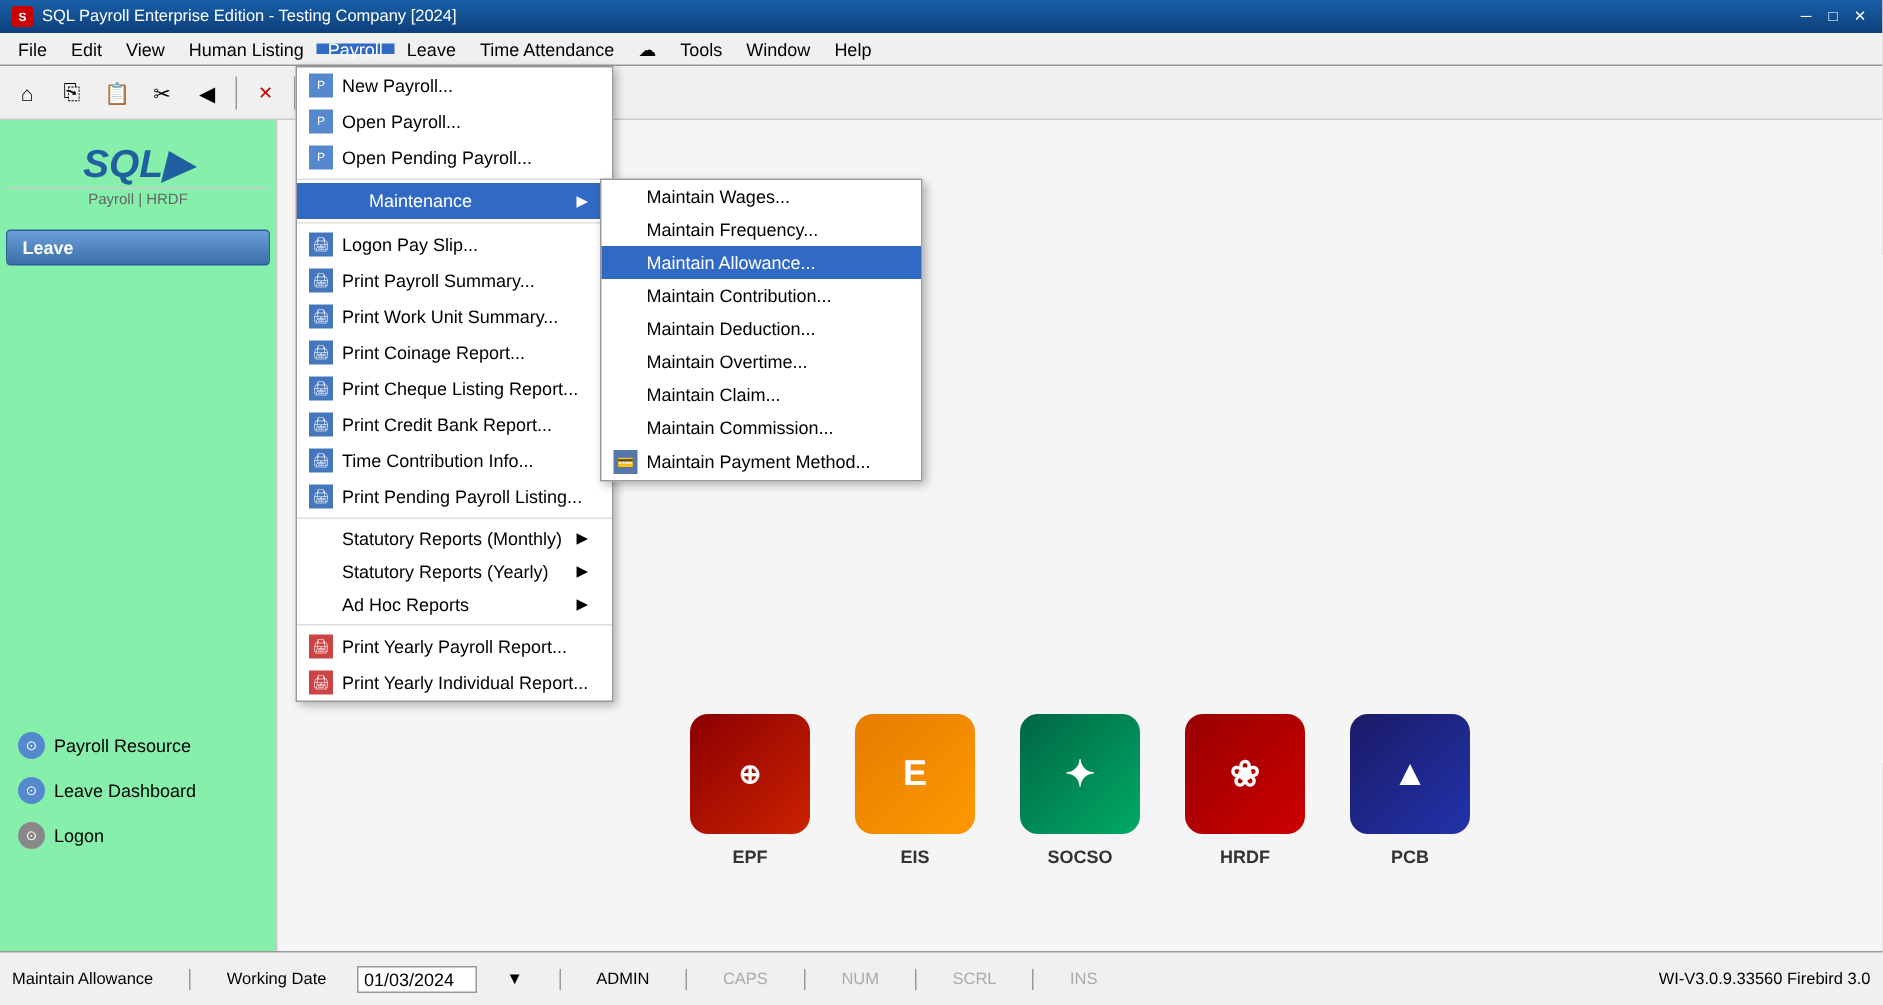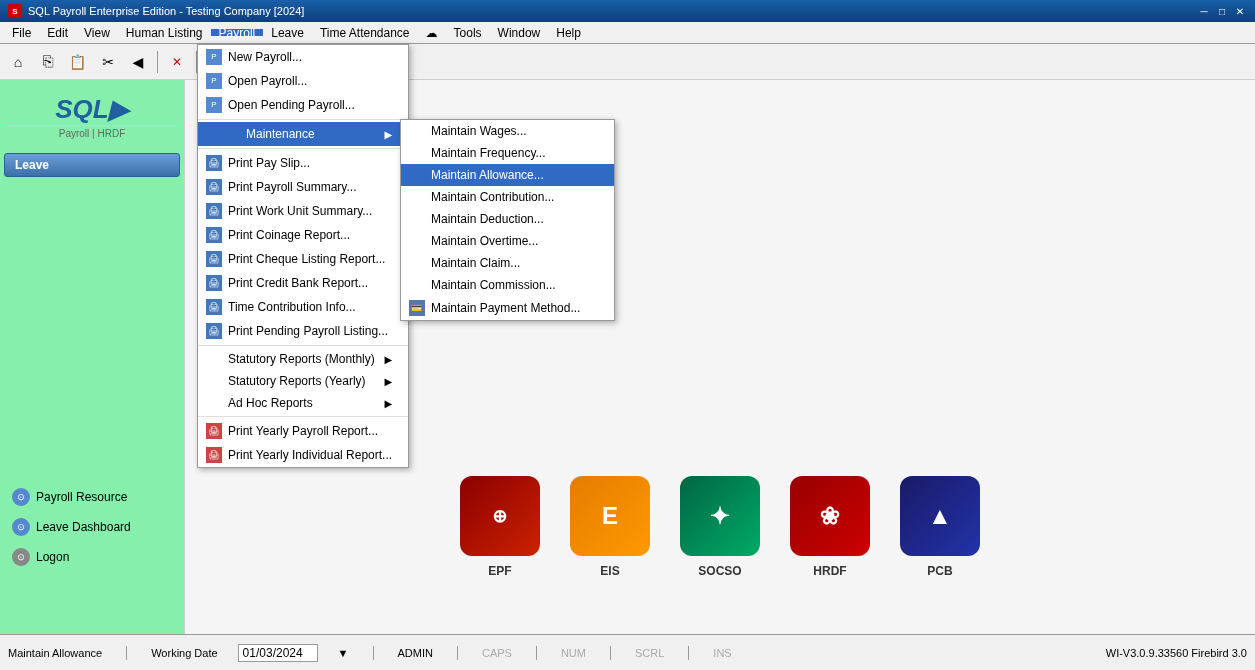--- a/index.html
+++ b/index.html
@@ -208,21 +208,21 @@
   </div>
   <div class="dropdown-divider"></div>
   <div class="dropdown-item highlighted" style="background:#316ac5; color:white;">
     <span style="width:16px; height:16px; display:inline-block;"></span>
     <span>Maintenance</span>
     <span class="arrow" style="margin-left:auto;">▶</span>
   </div>
   <div class="dropdown-divider"></div>
   <div class="dropdown-item">
     <span style="width:16px; height:16px; background:#4477bb; display:inline-block; font-size:9px; color:white; text-align:center; line-height:16px;">🖨</span>
-    <span>Print Pay Slip...</span>
+    <span>Logon Pay Slip...</span>
   </div>
   <div class="dropdown-item">
     <span style="width:16px; height:16px; background:#4477bb; display:inline-block; font-size:9px; color:white; text-align:center; line-height:16px;">🖨</span>
     <span>Print Payroll Summary...</span>
   </div>
   <div class="dropdown-item">
     <span style="width:16px; height:16px; background:#4477bb; display:inline-block; font-size:9px; color:white; text-align:center; line-height:16px;">🖨</span>
     <span>Print Work Unit Summary...</span>
   </div>
   <div class="dropdown-item">

